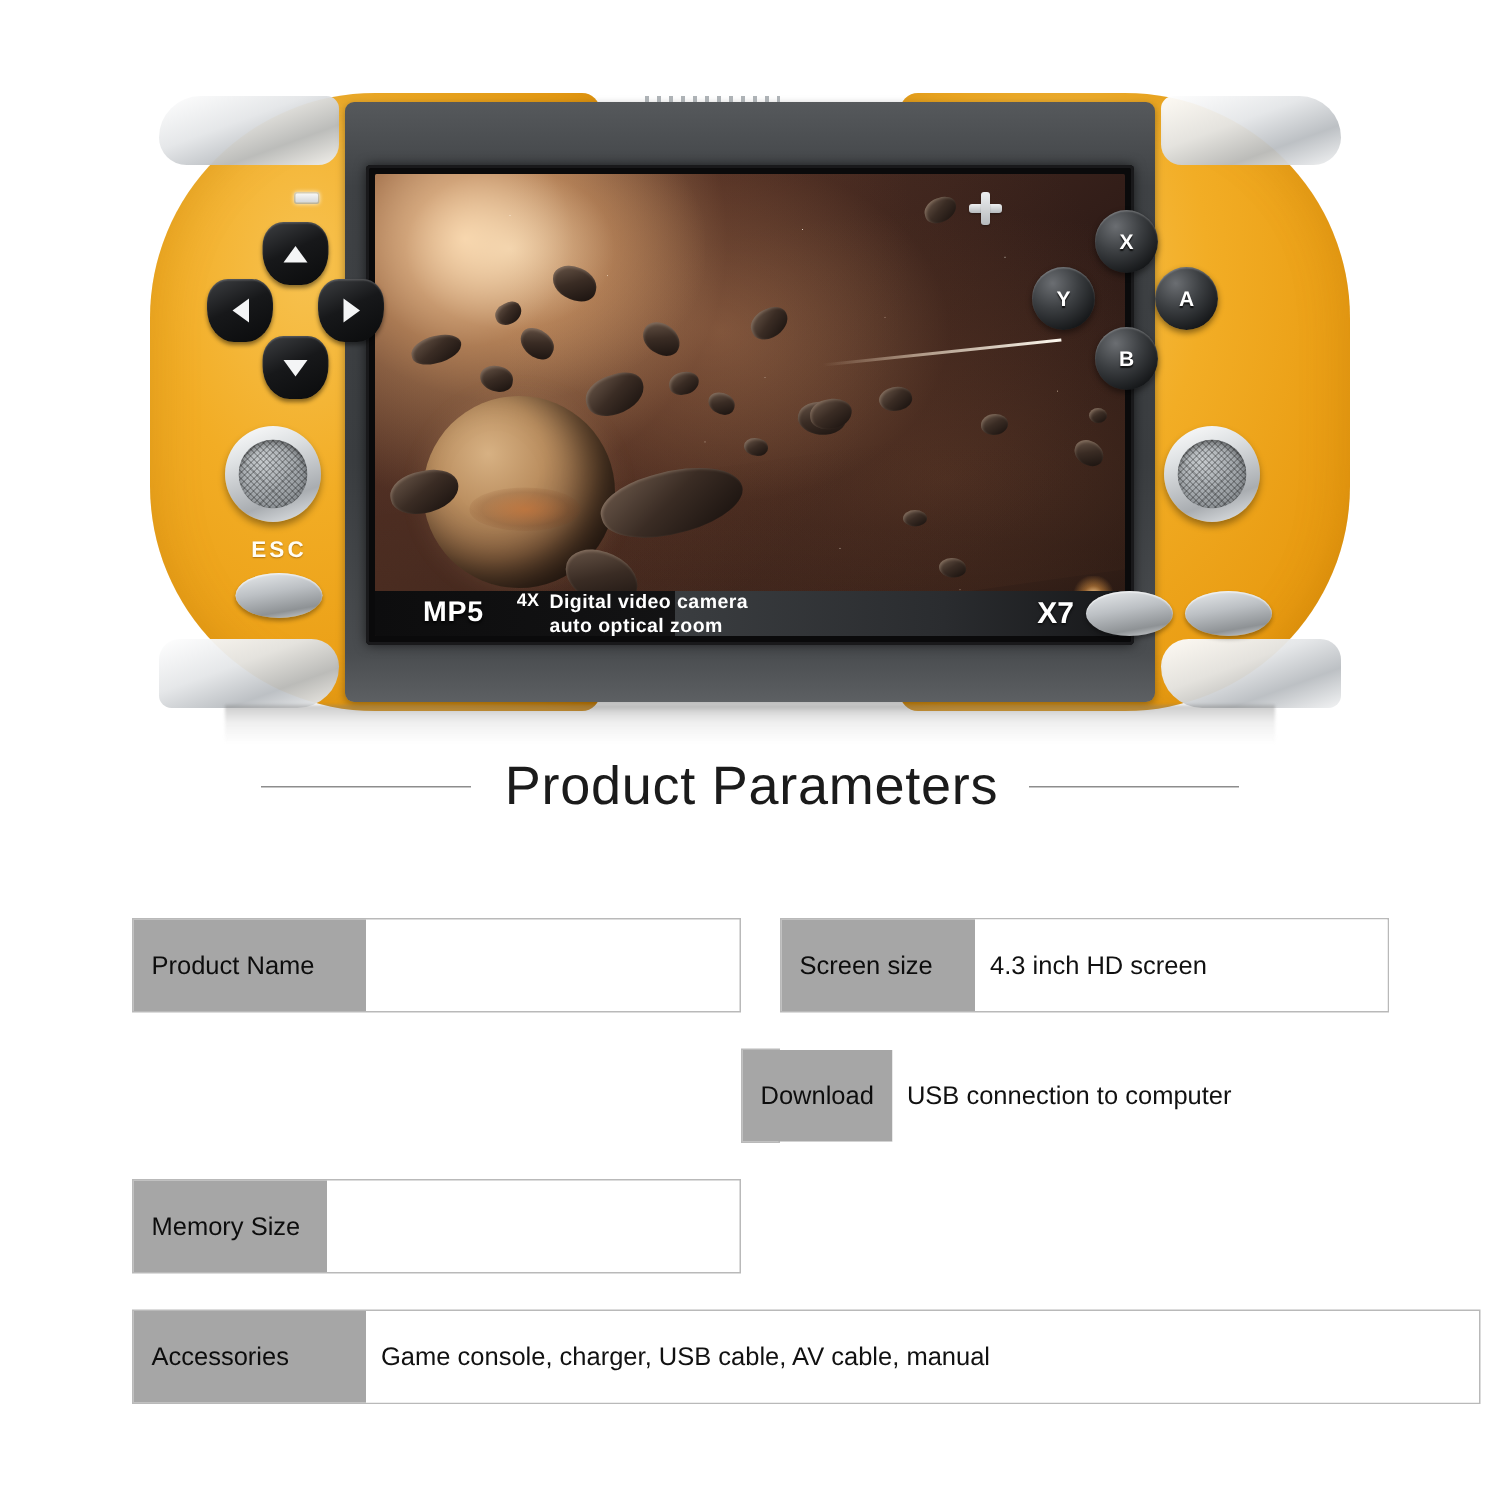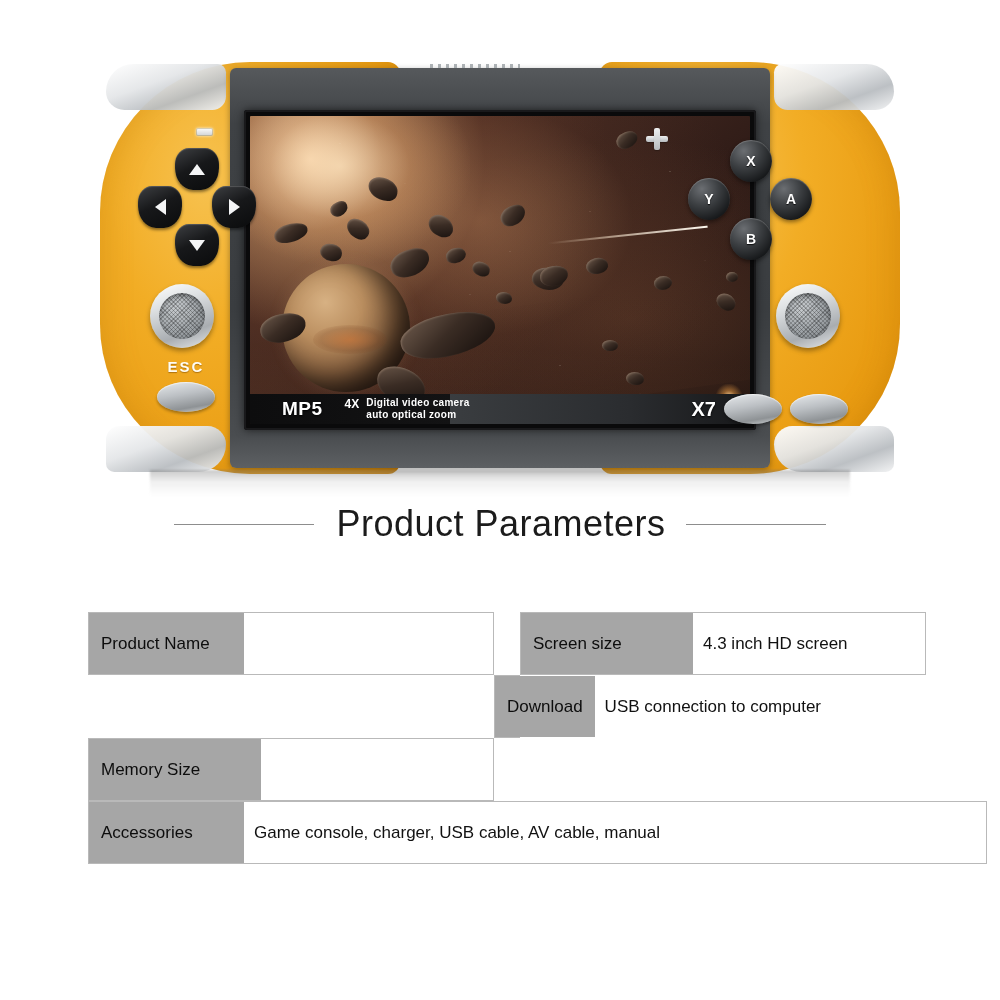--- a/index.html
+++ b/index.html
@@ -133,21 +133,21 @@
     background: linear-gradient(90deg,#0d0d0e 0%, #141415 72%, #2e3033 100%);
     clip-path: polygon(0 0, 100% 0, 88% 100%, 0 100%);
   }
   .scrbar .right-wedge{
     position:absolute; right:0; top:0; height:30px; width:300px;
     background: linear-gradient(90deg,#3a3d40 0%, #2a2c2f 60%, #17181a 100%);
   }
   .mp5 { position:relative; z-index:2; margin-left:32px; color:#fff; font-weight:bold; font-size:19px; letter-spacing:.5px; text-shadow:0 1px 2px #000; }
   .zoomblk { position:relative; z-index:2; margin-left:22px; display:flex; align-items:flex-start; gap:7px; }
   .zoom4x { color:#fff; font-weight:bold; font-size:12px; }
-  .zoomtxt { color:#fff; font-size:10px; font-weight:bold; line-height:1.25; letter-spacing:.3px; }
+  .zoomtxt { color:#fff; font-size:13px; font-weight:bold; line-height:1.25; letter-spacing:.3px; }
   .x7 { position:absolute; right:34px; z-index:2; color:#fff; font-weight:bold; font-size:20px; text-shadow:0 1px 2px #000; }
 
   
   .led {
     position:absolute; left:96px; top:66px; width:17px; height:8px; border-radius:2px;
     background: linear-gradient(180deg,#fdfdfd,#cfd2d4);
     box-shadow: 0 0 3px rgba(255,255,255,.8), inset 0 0 0 1px rgba(150,120,40,.35);
   }
   .dpad { position:absolute; left:38px; top:86px; width:118px; height:118px; }
   .dbtn {
@@ -232,33 +232,33 @@
     position:absolute; left:0; top:494px; width:1000px; height:60px;
     display:flex; align-items:center; justify-content:center; gap:0;
   }
   .title-rule { height:1px; background:#8d8d8d; width:140px; }
   .title-rule.l { margin-right:22px; }
   .title-rule.r { margin-left:20px; }
   .title-text { font-size:36px; color:#1b1b1b; font-weight:normal; letter-spacing:.5px; white-space:nowrap; }
 
   
   .specs { position:absolute; left:88px; top:612px; width:838px; }
-  .spec-grid { display:grid; grid-template-columns: 406px 26px 406px; }
+  .spec-grid { display:grid; grid-template-columns: 406px 26px 406px; row-gap:24px; }
   .spec-row {
     display:flex; align-items:stretch; height:63px;
     border:1px solid #b9b9b9; background:#fff;
   }
   .spec-row.full { grid-column: 1 / -1; width:899px; }
   .spec-key {
     background:#a6a6a6; color:#0d0d0d;
     display:flex; align-items:center;
     padding:0 12px; font-size:17px; white-space:nowrap;
   }
   .spec-row.left-col .spec-key  { width:155px; }
-  .spec-row.right-col .spec-key { width:172px; }
+  .spec-row.right-col .spec-key { width:129px; }
   .spec-row.full .spec-key      { width:155px; }
   .spec-val {
     flex:1; display:flex; align-items:center;
     padding:0 10px; font-size:17px; color:#111; background:#fff; white-space:nowrap;
   }
   .spacer-cell { }
 </style>
 </head>
 <body>
 

